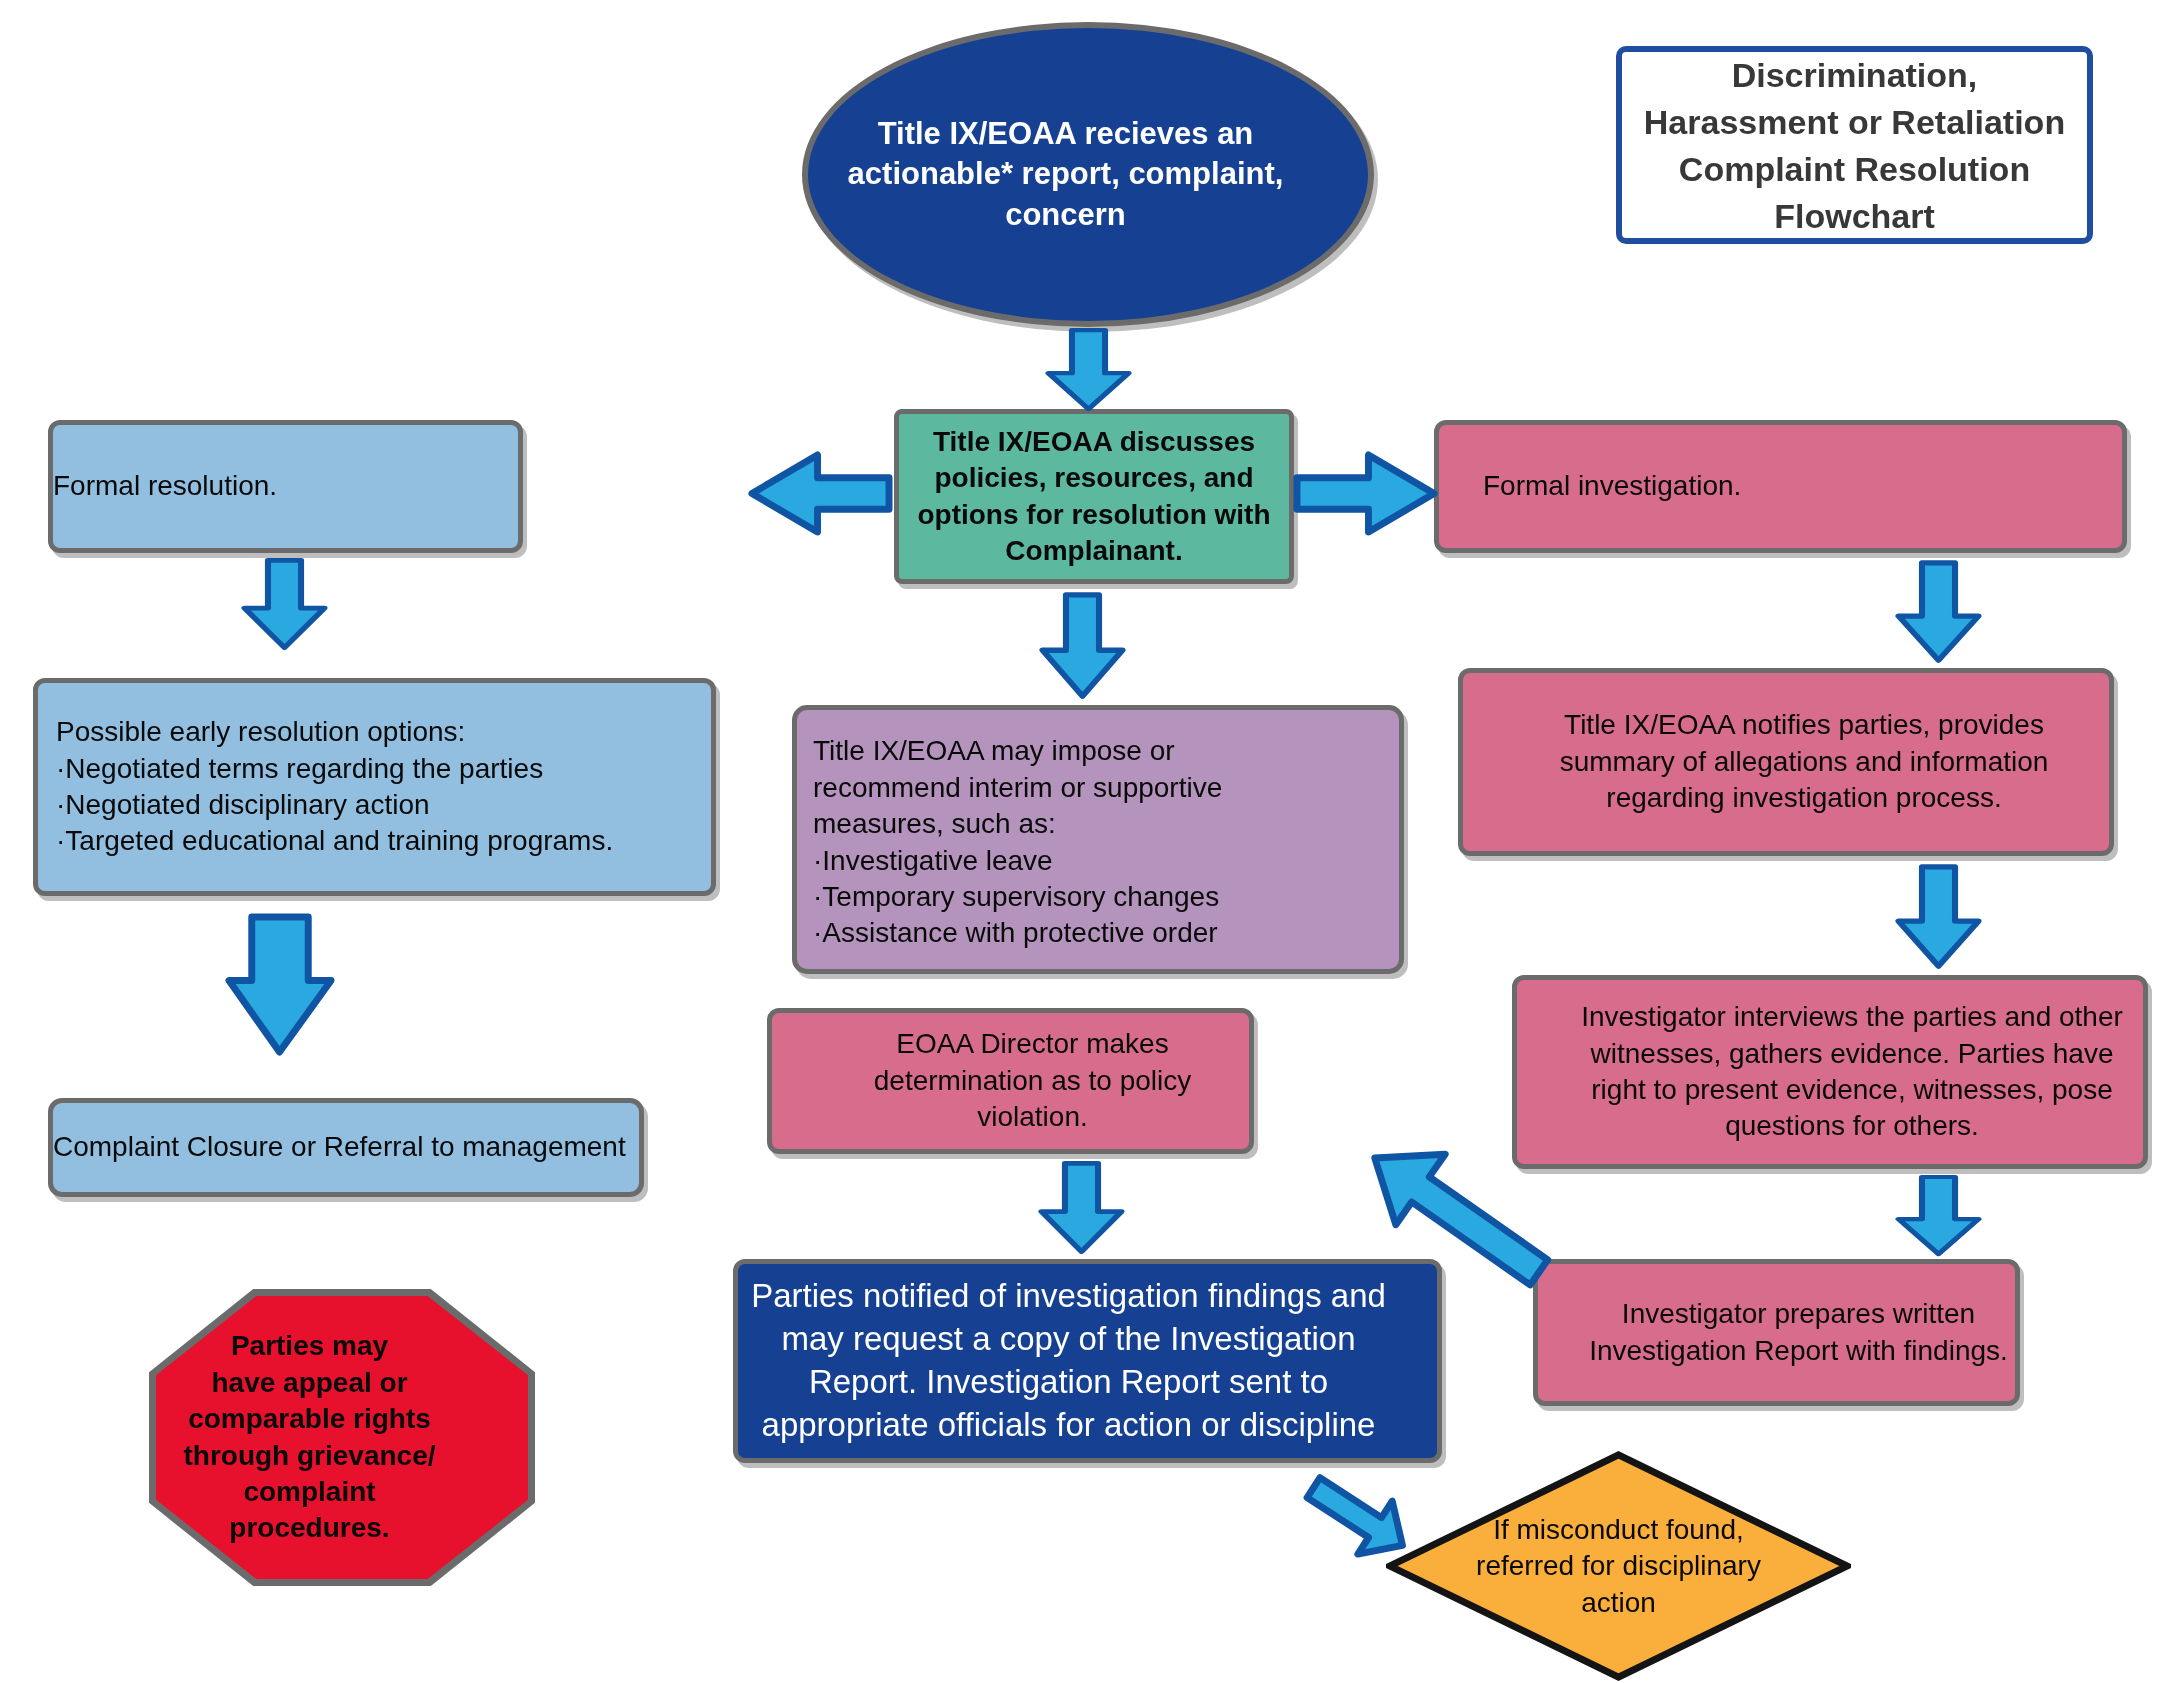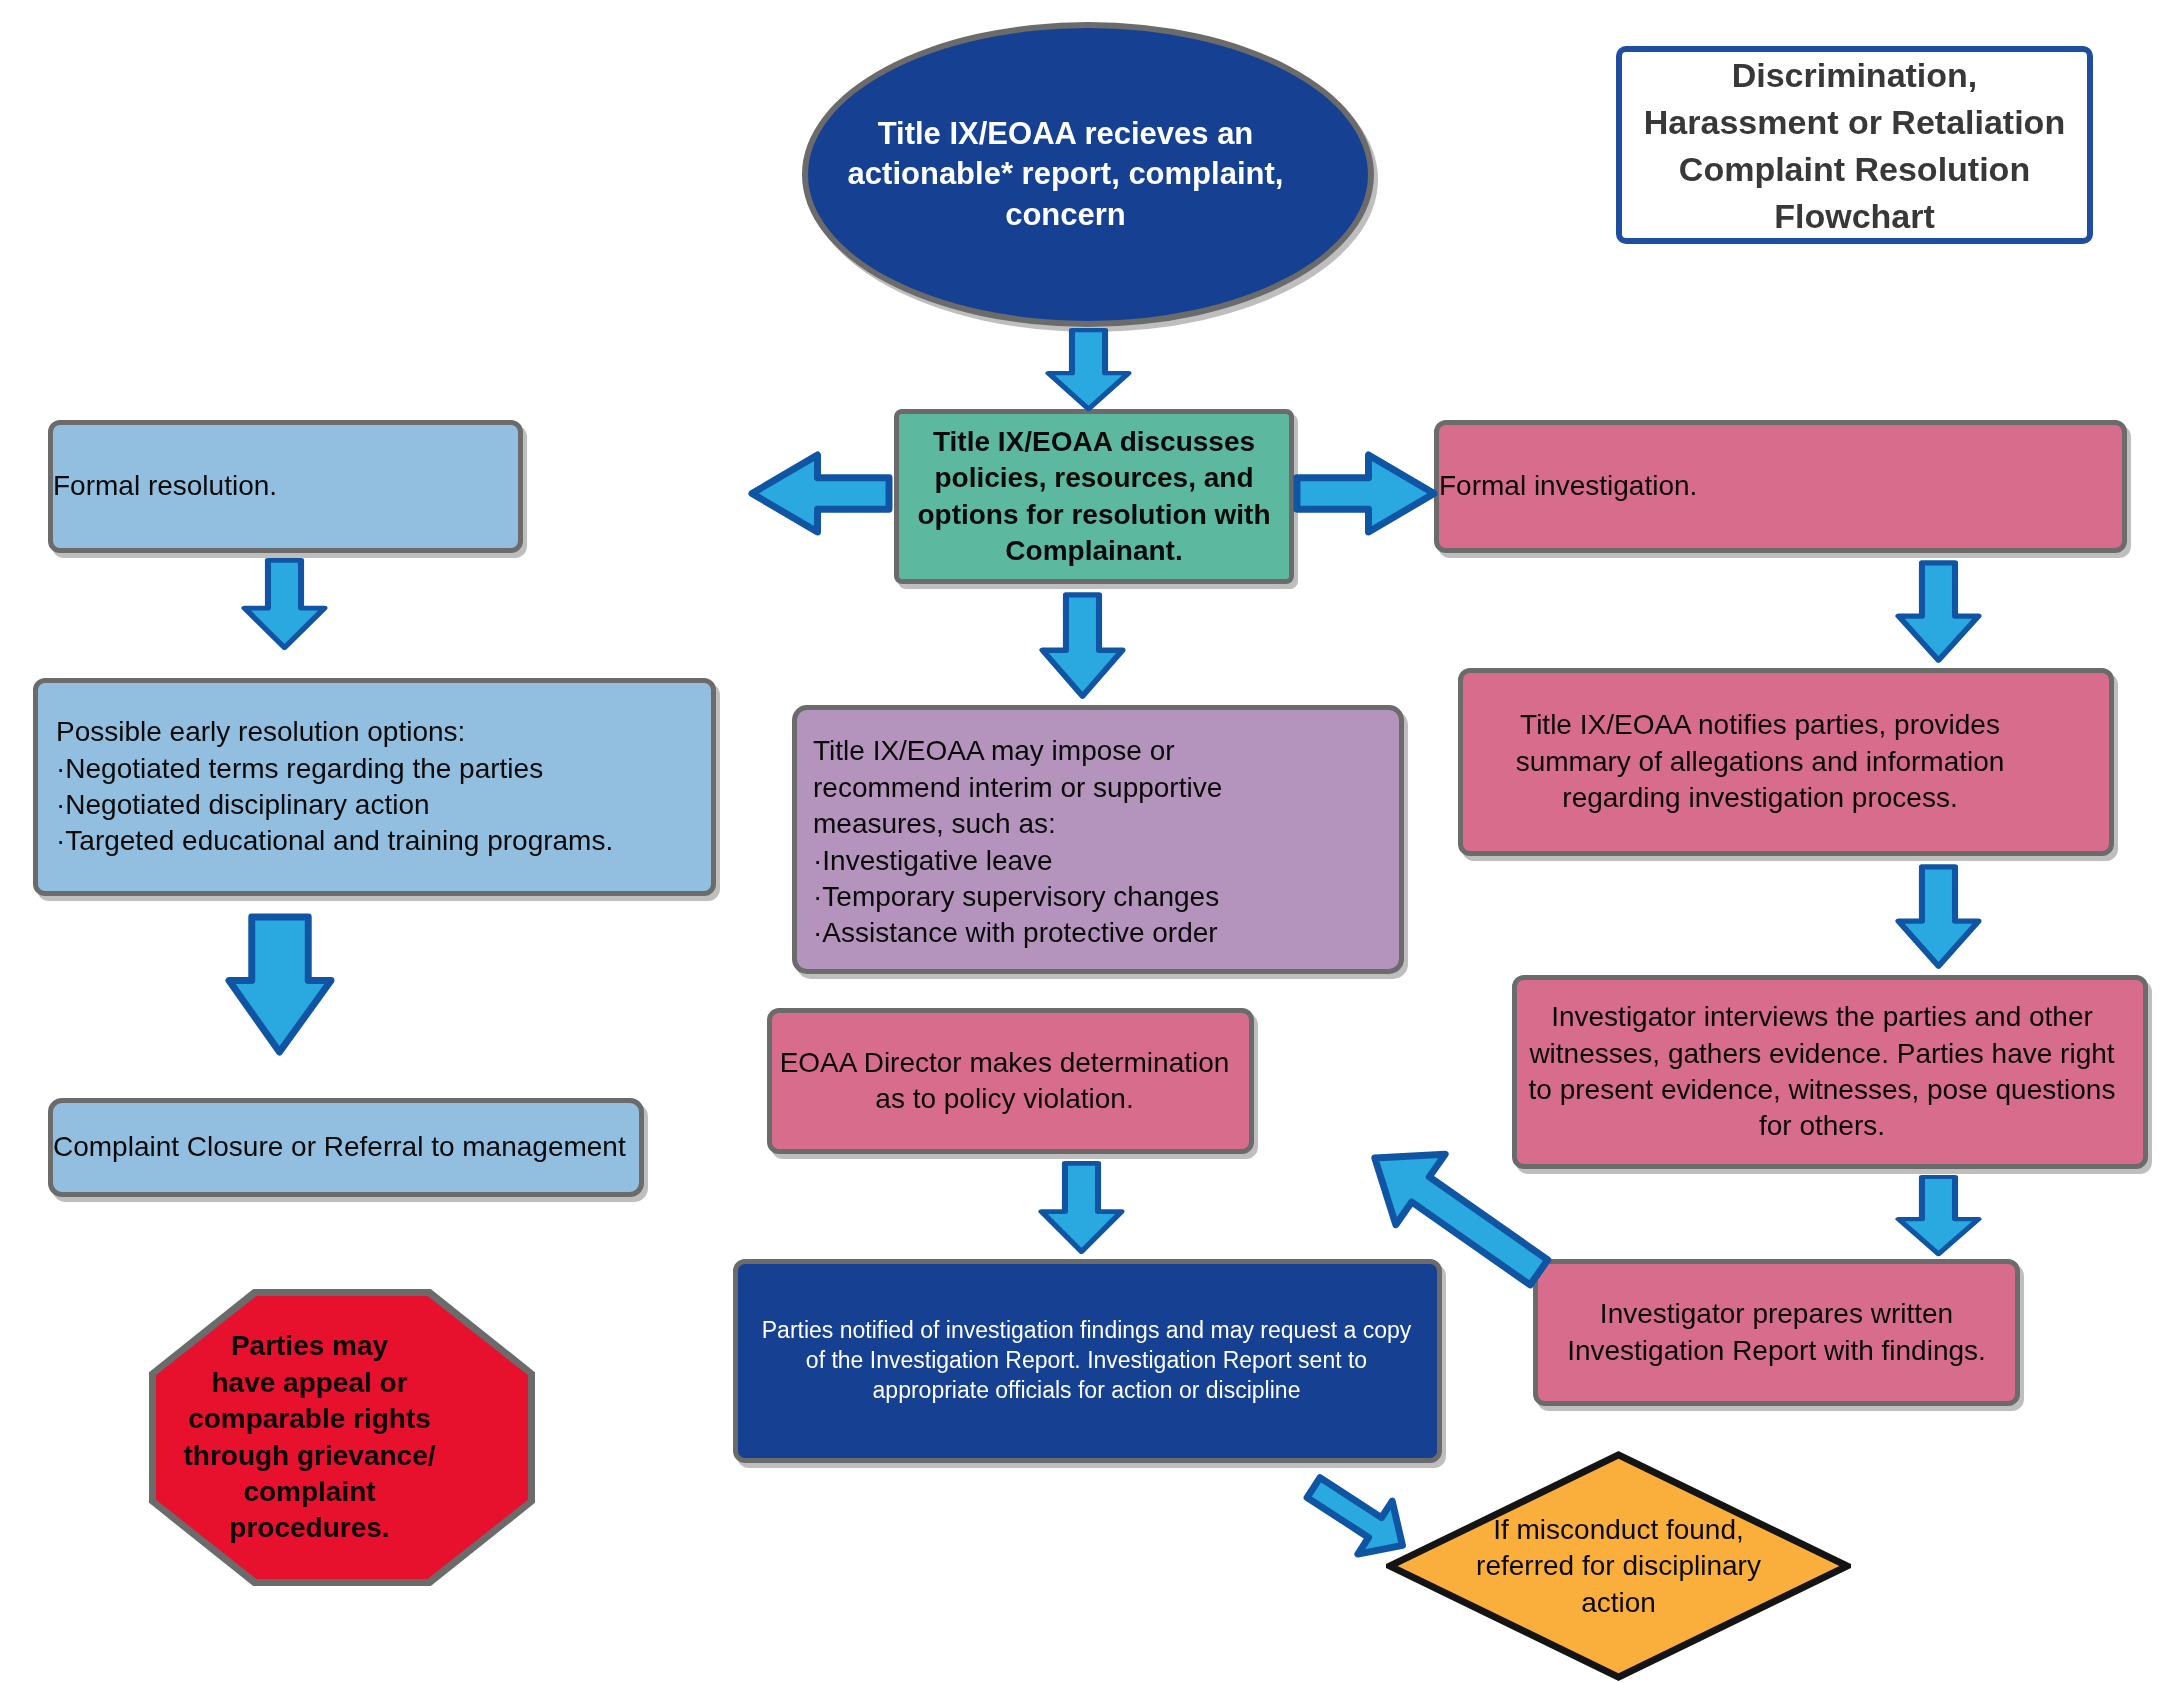--- a/index.html
+++ b/index.html
@@ -26,39 +26,39 @@
   .title-box{
     position:absolute;left:1616px;top:46px;width:477px;height:198px;box-sizing:border-box;
     background:#ffffff;border:6px solid var(--title-border-blue);border-radius:10px;
     display:flex;align-items:flex-start;justify-content:center;
   }
   .title-text{
     font-size:34px;font-weight:bold;color:#383838;text-align:center;line-height:1.38;white-space:pre-line;
   }
   .box-teal{left:894px;top:409px;width:400px;height:175px;background:var(--teal);border-radius:8px;font-weight:bold;}
   .box-lightblue{background:var(--light-blue);}
-  .box-pink{background:var(--pink);}
+  .box-pink{background:var(--pink);padding-left:44px;}
   .box-early{left:48px;top:420px;width:475px;height:133px;}
   .box-formal{left:1434px;top:420px;width:693px;height:133px;}
   .box-options{left:33px;top:678px;width:683px;height:218px;padding:14px 63px 14px 18px;}
   .box-purple{
     left:792px;top:705px;width:612px;height:269px;background:var(--purple);
     padding:16px 83px 10px 16px;
     border-radius:15px;
   }
   .box-notifies{left:1458px;top:668px;width:656px;height:188px;}
   .box-notifies .node-text{width:594px;}
   .box-closure{left:48px;top:1098px;width:596px;height:99px;border-radius:14px;}
   .box-director{left:767px;top:1008px;width:487px;height:146px;}
   .box-director .node-text{width:465px;}
   .box-interviews{left:1512px;top:975px;width:636px;height:194px;}
   .box-interviews .node-text{width:610px;}
   .box-prepares{left:1533px;top:1259px;width:487px;height:147px;}
   .box-parties{left:733px;top:1259px;width:709px;height:204px;background:var(--dark-blue);}
-  .box-parties .node-text{color:#ffffff;font-size:23px;width:661px;margin-left:18px;}
+  .box-parties .node-text{color:#ffffff;font-size:33px;width:661px;}
   
   .octagon-outer{
     position:absolute;left:149px;top:1289px;width:386px;height:297px;background:var(--border-gray);
     clip-path:polygon(27% 0%,73% 0%,100% 28%,100% 72%,73% 100%,27% 100%,0% 72%,0% 28%);
   }
   .octagon-inner{
     position:absolute;left:7px;top:7px;width:372px;height:283px;background:var(--red);
     clip-path:polygon(27% 0%,73% 0%,100% 28%,100% 72%,73% 100%,27% 100%,0% 72%,0% 28%);
     display:flex;align-items:center;justify-content:flex-start;
   }

